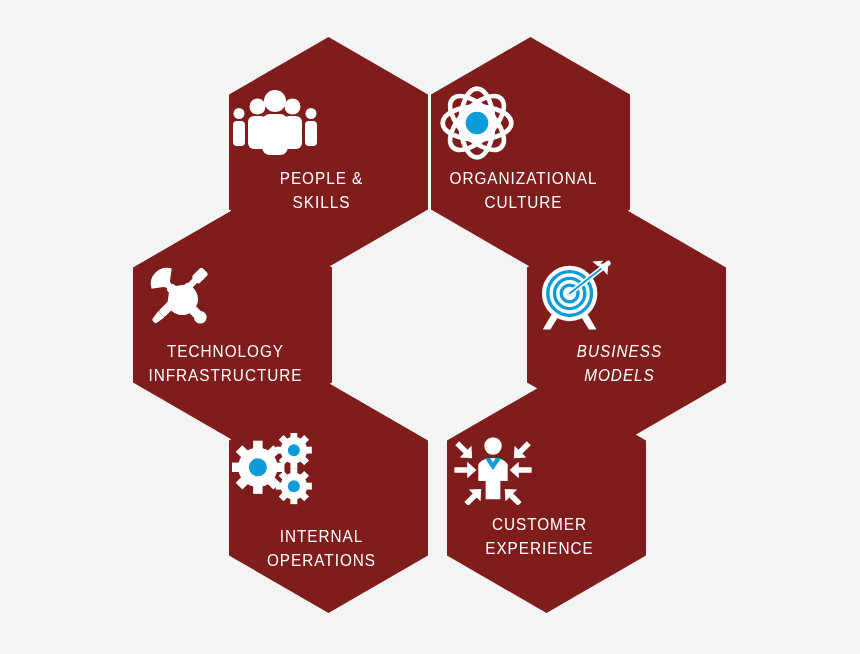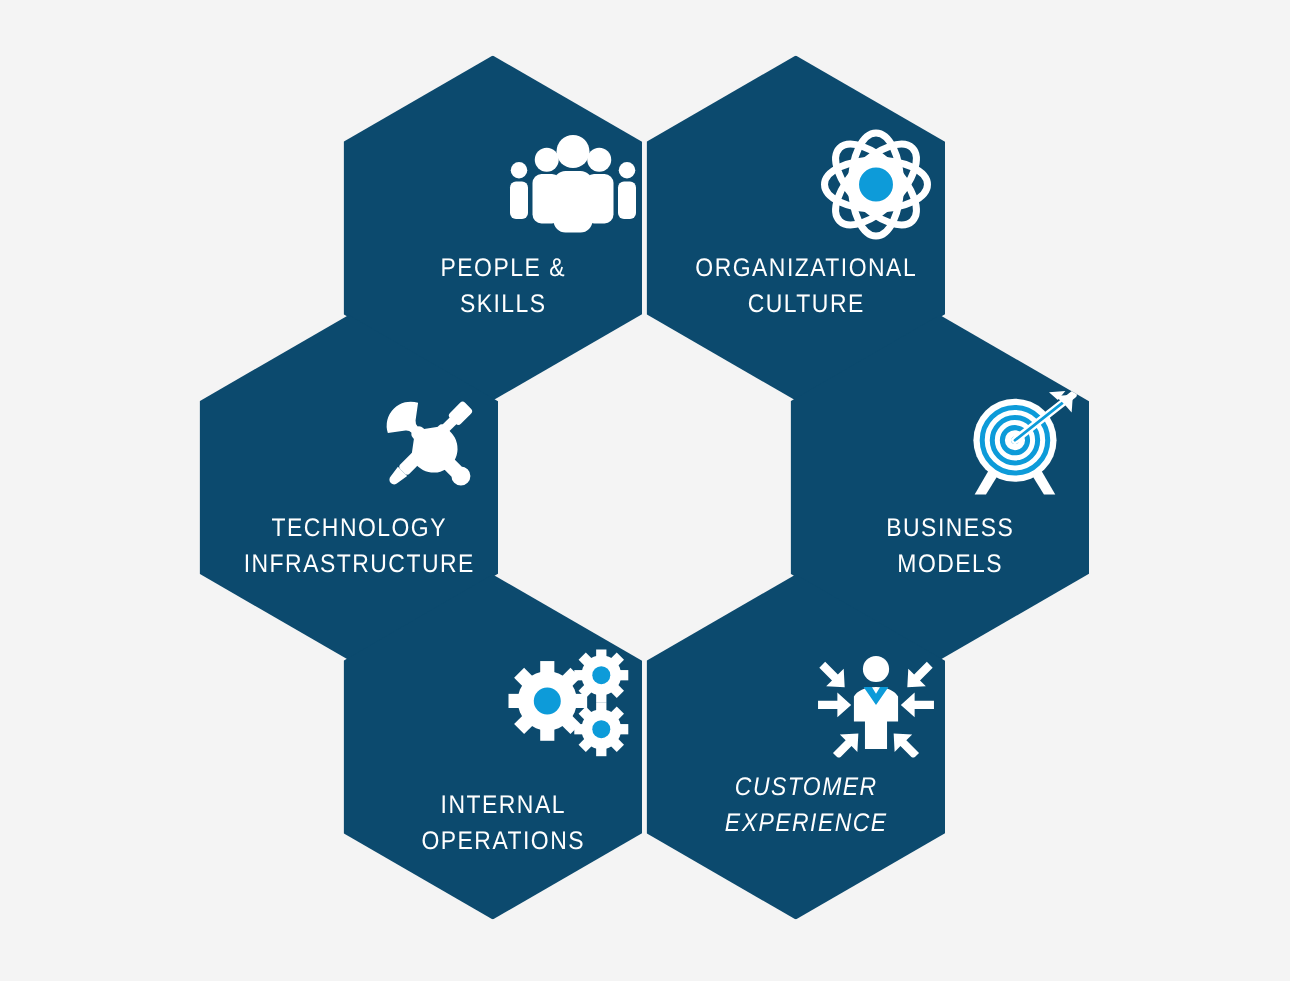--- a/index.html
+++ b/index.html
@@ -29,35 +29,35 @@
     width: 860px;
     height: 654px;
   }
 
   .hex {
     position: absolute;
     width: 199px;
     height: 230px;
     -webkit-clip-path: polygon(50% 0%, 100% 25%, 100% 75%, 50% 100%, 0% 75%, 0% 25%);
     clip-path: polygon(50% 0%, 100% 25%, 100% 75%, 50% 100%, 0% 75%, 0% 25%);
-    background: #0c4a6e;
+    background: #7f1d1d;
     display: flex;
     flex-direction: column;
-    align-items: flex-end;
+    align-items: flex-start;
     justify-content: flex-start;
     box-sizing: border-box;
   }
 
   
   .hex.pos-people        { left: 229px; top: 37px; }
   .hex.pos-culture       { left: 431px; top: 37px; }
   .hex.pos-technology    { left: 133px; top: 210px; }
-  .hex.pos-business      { left: 527px; top: 210px; }
+  .hex.pos-business      { left: 527px; top: 210px; font-style: italic; }
   .hex.pos-operations    { left: 229px; top: 383px; gap: 12px; }
-  .hex.pos-customer      { left: 431px; top: 383px; font-style: italic; }
+  .hex.pos-customer      { left: 447px; top: 383px; }
 
   .hex-icon {
     margin-top: 52px;
     width: 92px;
     height: 68px;
     display: flex;
     align-items: center;
     justify-content: center;
   }
   .hex-icon svg { display: block; }

